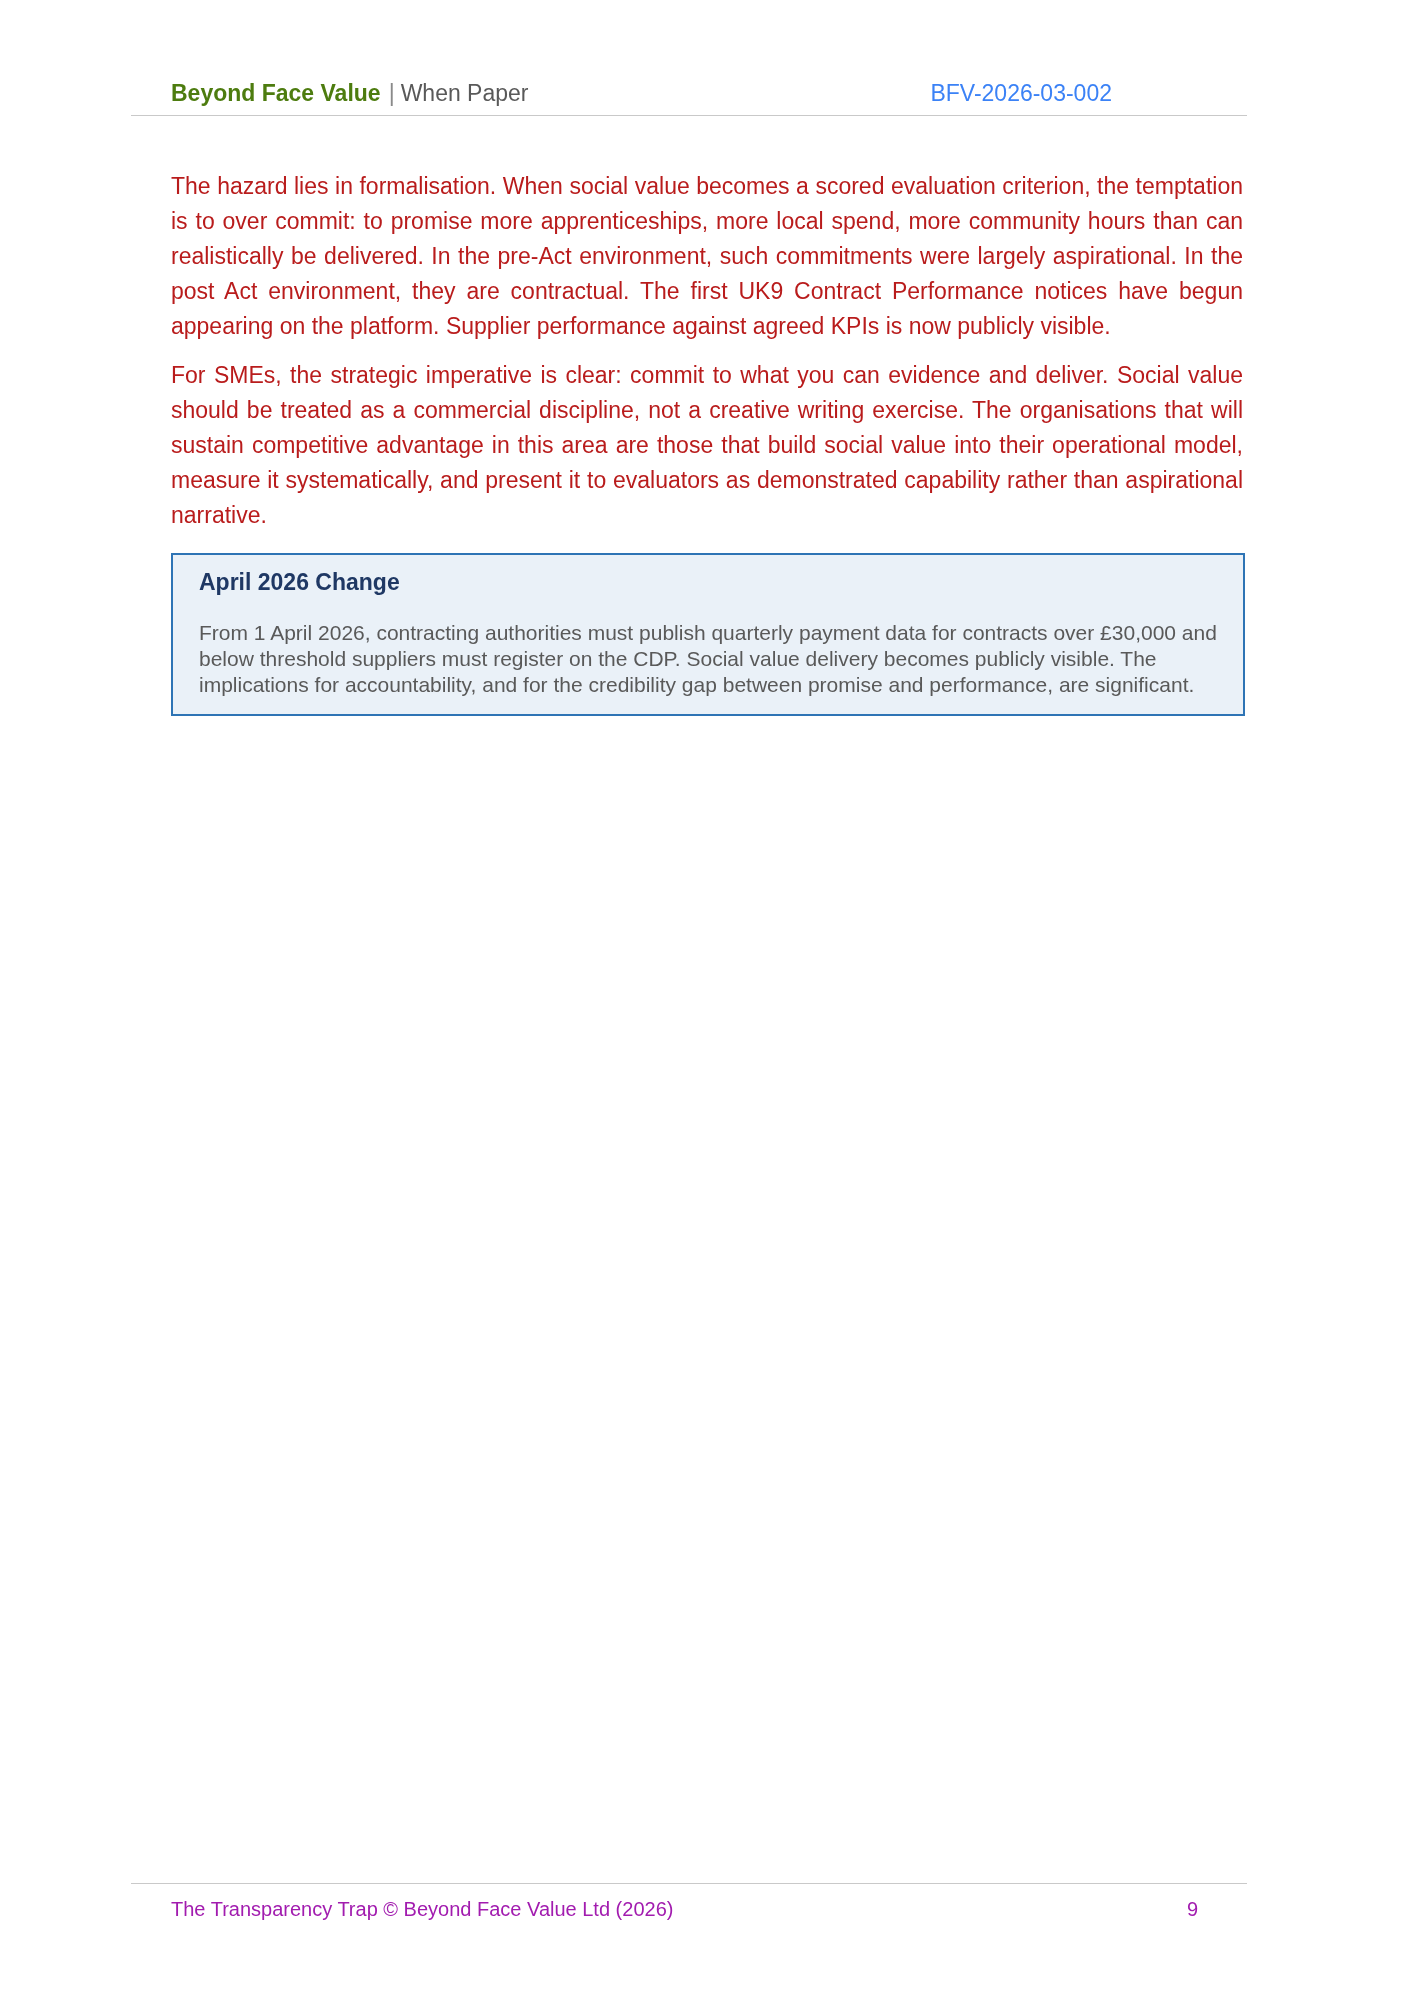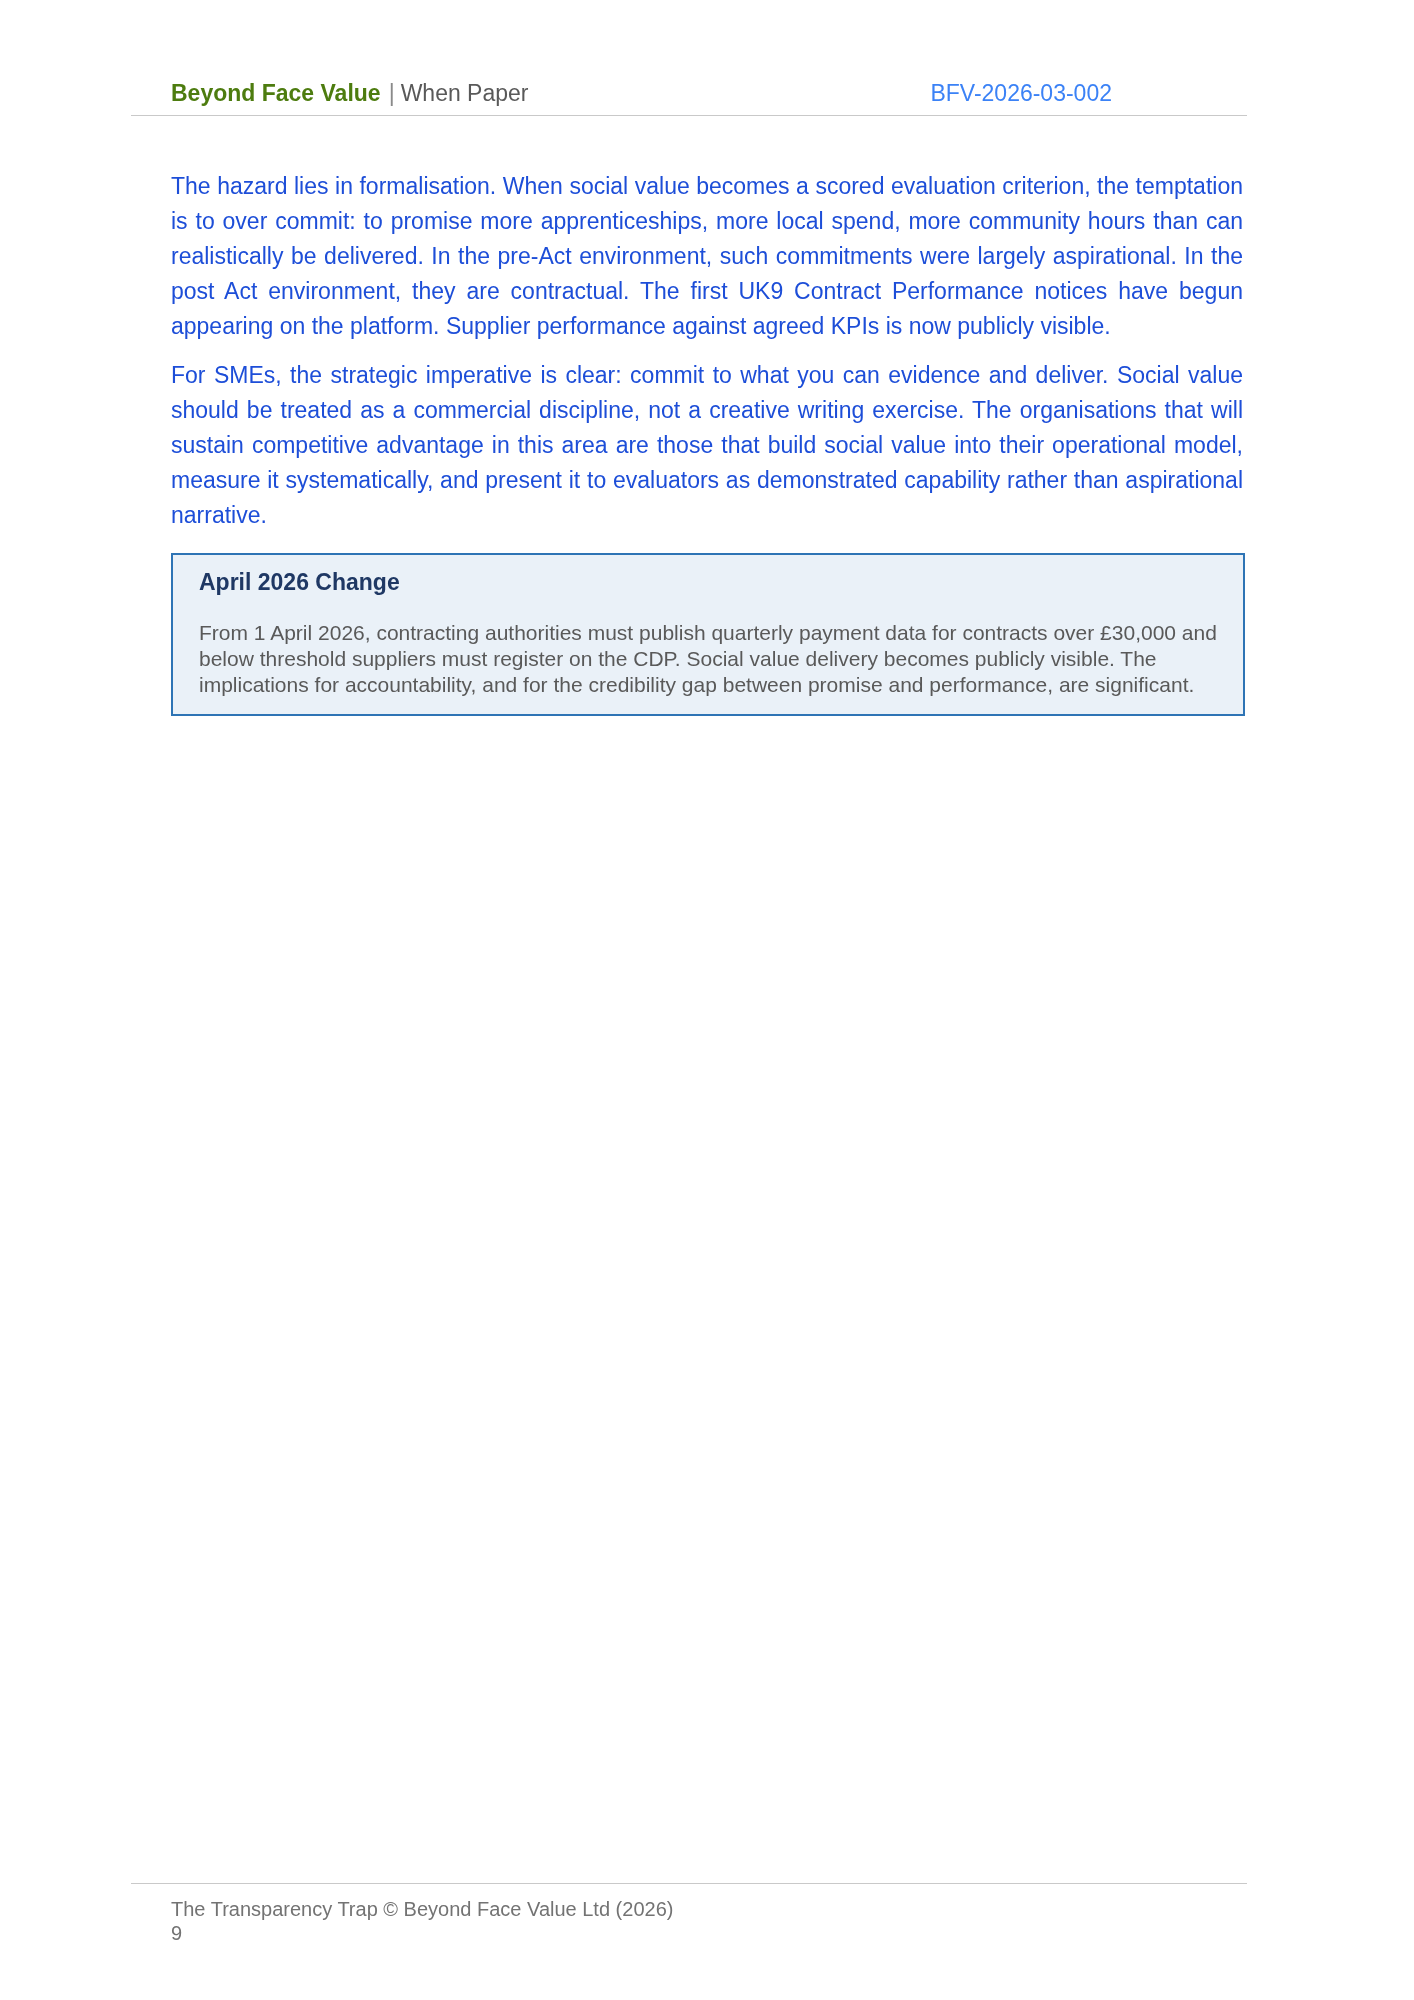--- a/index.html
+++ b/index.html
@@ -58,21 +58,21 @@
   .content {
     position: absolute;
     top: 169px;
     left: 171px;
     width: 1072px;
   }
   .body-para {
     margin: 0 0 14px 0;
     font-size: 23px;
     line-height: 35px;
-    color: #1d4ed8;
+    color: #b91c1c;
     text-align: justify;
     text-justify: inter-word;
   }
 
   
   .callout {
     margin-top: 20px;
     border: 2px solid #2e74b5;
     background: #eaf1f8;
     padding: 12px 26px 16px 26px;
@@ -105,22 +105,21 @@
   .footer-row {
     position: absolute;
     top: 1897px;
     left: 171px;
     width: 1072px;
     display: flex;
     justify-content: space-between;
     align-items: baseline;
     font-size: 20px;
     line-height: 24px;
-    color: #737373;
-    flex-direction: column;
+    color: #a21caf;
   }
   .page-number {
     margin-right: 45px;
   }
 </style>
 </head>
 <body>
 
 <div class="page">
 

